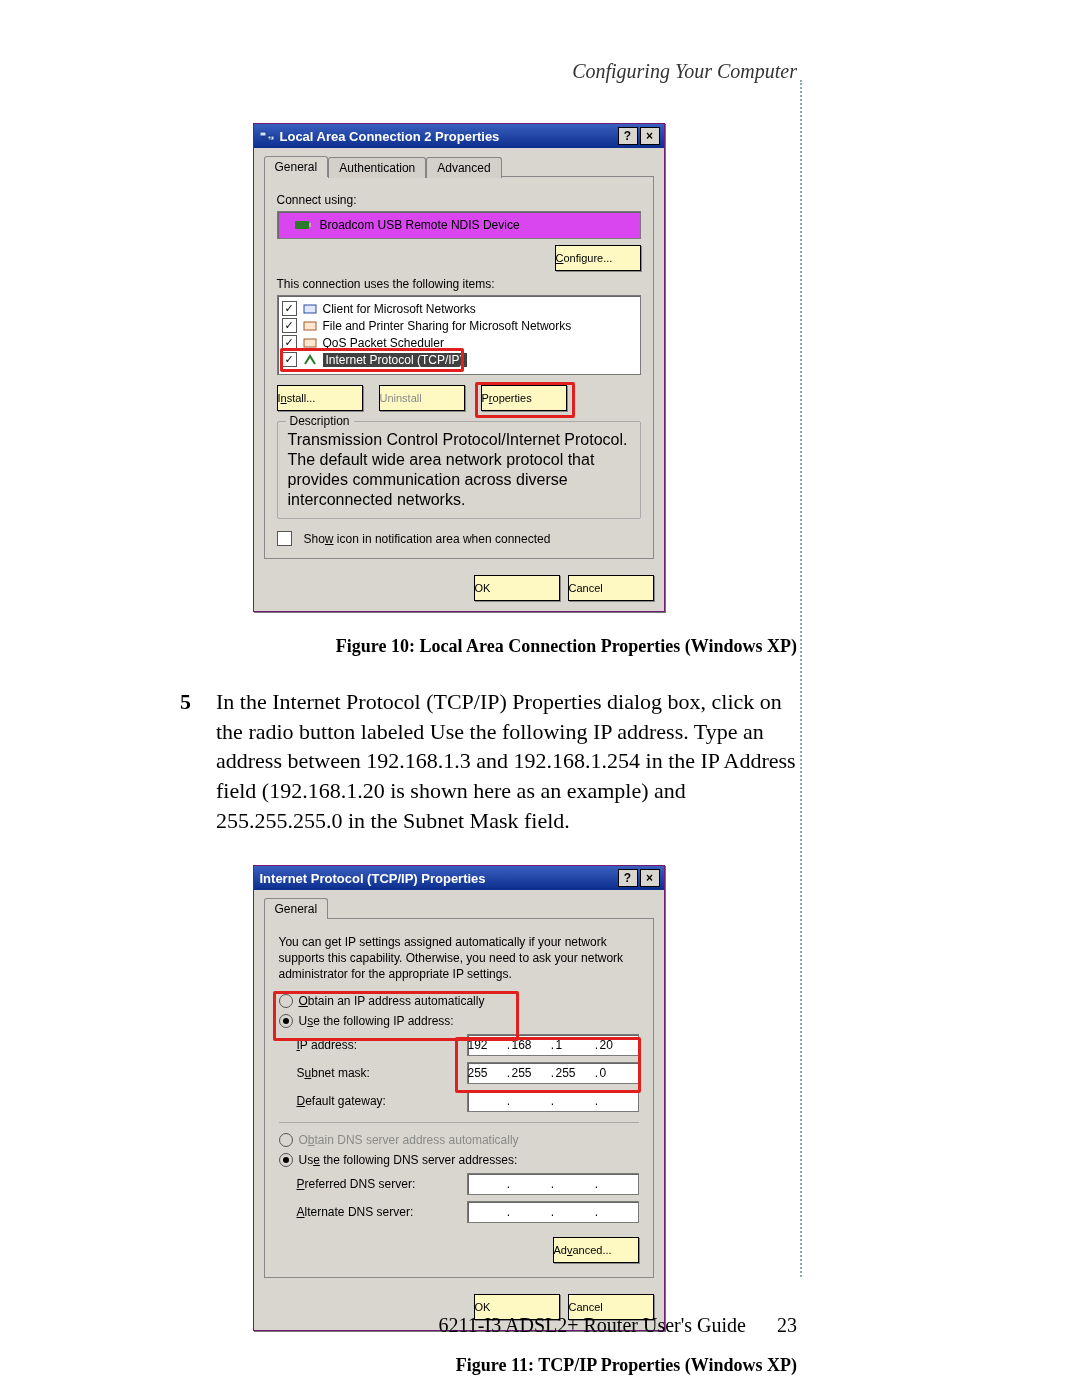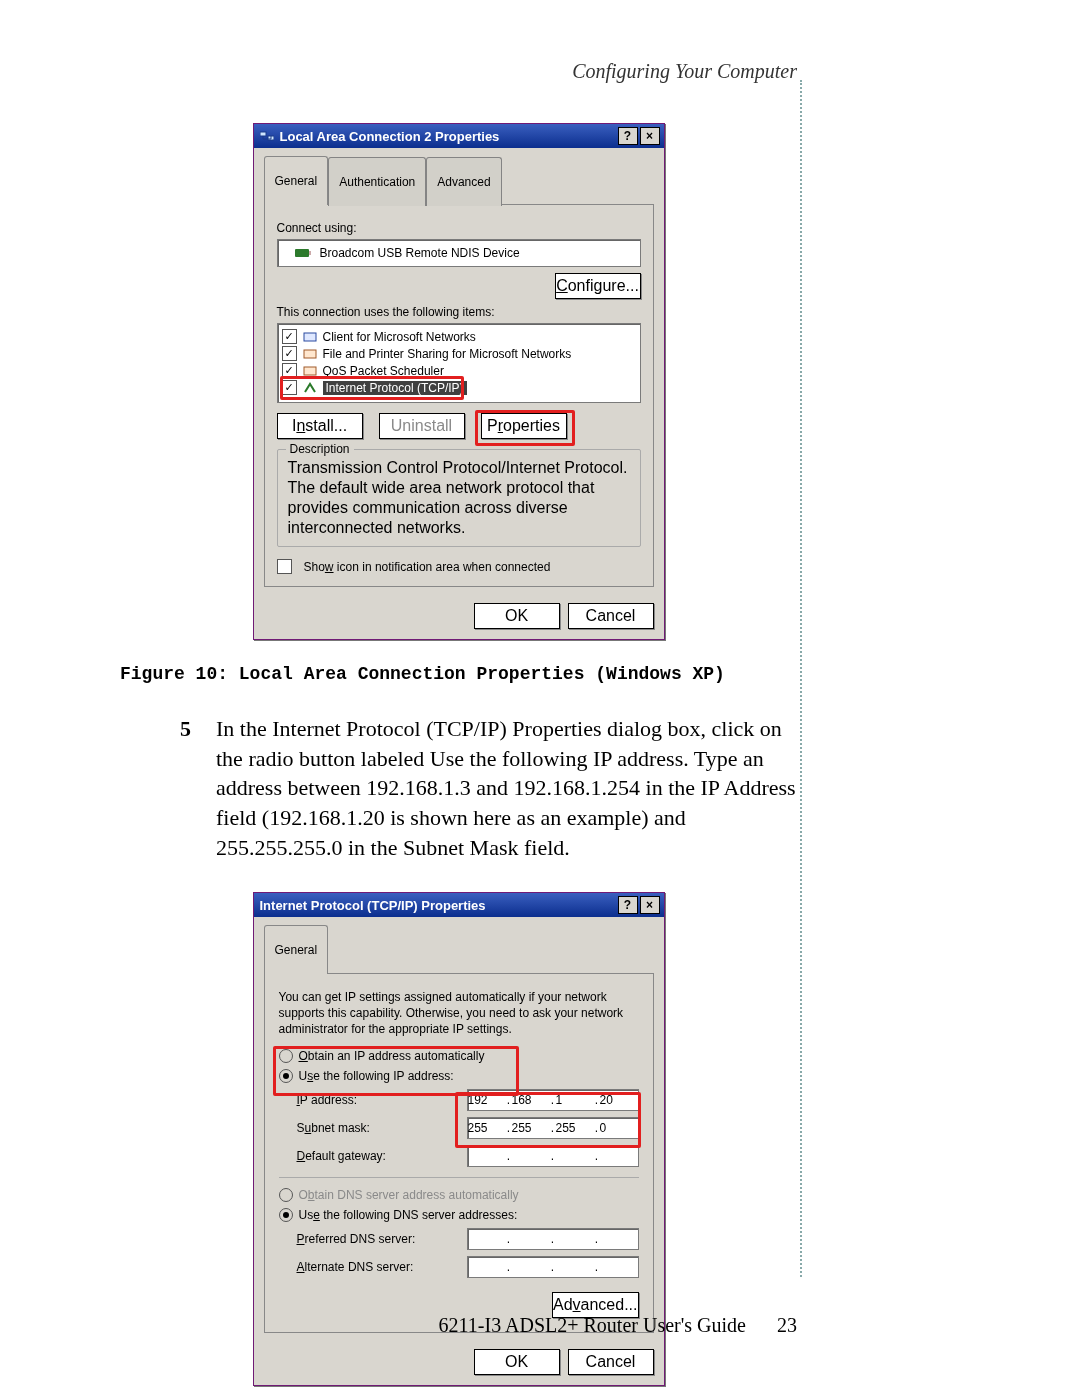--- a/index.html
+++ b/index.html
@@ -1,45 +1,45 @@
 <!DOCTYPE html>
 <html><head>
 <meta charset="utf-8">
 <style>
   html,body{margin:0;padding:0;background:#fff;font-family:"Times New Roman",serif;color:#000}
   .page{width:917px;height:1397px;position:relative;box-sizing:border-box;padding:60px 120px 60px 120px}
   .hairline{position:absolute;top:80px;right:115px;bottom:120px;border-right:2px dotted #8aa}
   .hdr{font-style:italic;font-size:20px;text-align:right;margin:0 0 40px 0;color:#333}
   .fig-wrap{display:flex;justify-content:center;margin-top:10px}
-  .caption{font-weight:bold;font-family:Liberation Mono, monospace;font-size:18px;text-align:left;margin:24px 0 30px 0}
+  .caption{font-weight:bold;font-family:Liberation Serif, serif;font-size:18px;text-align:right;margin:24px 0 30px 0}
   .step{display:flex;gap:14px;font-size:22px;line-height:1.35;margin:0 0 30px 60px}
   .step-num{font-weight:bold;min-width:22px}
   .footer{position:absolute;right:120px;bottom:60px;font-size:20px}
   .footer .pg{margin-left:26px}
 
   
   .dlg{width:410px;font-family:Tahoma,Arial,sans-serif;font-size:13px;border:1px solid #701a75;background:#d9d6cf;box-shadow:1px 1px 0 #777}
   .titlebar{display:flex;align-items:center;justify-content:space-between;background:linear-gradient(#3a5fbf,#0b2e8e);color:#fff;height:24px;padding:0 4px 0 6px}
   .titlebar .t{font-weight:bold;font-size:13px;display:flex;align-items:center;gap:6px}
   .net-ico{width:14px;height:12px;display:inline-block}
   .net-ico svg{display:block}
   .tbtns{display:flex;gap:2px}
   .tbtn{width:18px;height:16px;background:#d9d6cf;border:1px solid #000;color:#000;display:flex;align-items:center;justify-content:center;font-weight:bold;font-size:12px}
   .dlg-body{padding:8px 10px 10px 10px}
   .tabs{display:flex;gap:0;margin-bottom:-1px}
-  .tab{border:1px solid #888;border-bottom:none;background:#d9d6cf;padding:17px 10px;font-size:12px;position:relative;border-radius:3px 3px 0 0}
+  .tab{border:1px solid #888;border-bottom:none;background:#d9d6cf;padding:3px 10px;font-size:12px;position:relative;border-radius:3px 3px 0 0}
   .tab.active{background:#d9d6cf;z-index:2}
   .tab:not(.active){top:1px;filter:brightness(.97)}
   .tabpanel{border:1px solid #888;padding:10px 12px 12px 12px;background:#d9d6cf}
   .grp-label{font-size:12px;margin:6px 0 4px 0}
-  .sunken{background:#ffffff;border:1px solid #7a7a7a;box-shadow:inset 1px 1px 0 #666;padding:6px 16px}
+  .sunken{background:#d946ef;border:1px solid #7a7a7a;box-shadow:inset 1px 1px 0 #666;padding:6px 16px}
   .device-row{display:flex;align-items:center;gap:8px;font-size:12px}
   .dev-ico{width:18px;height:14px;display:inline-block}
   .row-right{display:flex;justify-content:flex-end;margin-top:6px}
-  .btn{min-width:84px;height:24px;border:1px solid #000;background:#ffffff;font-size:16px;display:inline-flex;align-items:center;justify-content:center;box-shadow:1px 1px 0 #888}
+  .btn{min-width:84px;height:24px;border:1px solid #000;background:#fef9c3;font-size:11px;display:inline-flex;align-items:center;justify-content:flex-start;box-shadow:1px 1px 0 #888}
   .btn.disabled{color:#8a8a8a}
   .items-box{background:#fff;border:1px solid #7a7a7a;box-shadow:inset 1px 1px 0 #666;padding:4px 4px 0 4px;height:74px;overflow:hidden;position:relative}
   .chk-row{display:flex;align-items:center;gap:6px;font-size:12px;padding:1px 0}
   .chk{width:13px;height:13px;border:1px solid #555;background:#fff;display:inline-flex;align-items:center;justify-content:center;font-size:11px;color:#000}
   .protocol-ico{width:14px;height:12px;display:inline-block}
   .sel-item{background:#404040;color:#fff;padding:0 3px;display:inline-block}
   .red-box{position:absolute;border:3px solid #e21f1f;border-radius:2px;pointer-events:none}
   .btns3{display:flex;gap:16px;margin-top:10px}
   .desc-frame{border:1px solid #aaa;padding:8px 10px;margin-top:10px;position:relative;border-radius:2px}
   .desc-legend{position:absolute;top:-8px;left:8px;background:#d9d6cf;padding:0 4px;font-size:12px}

